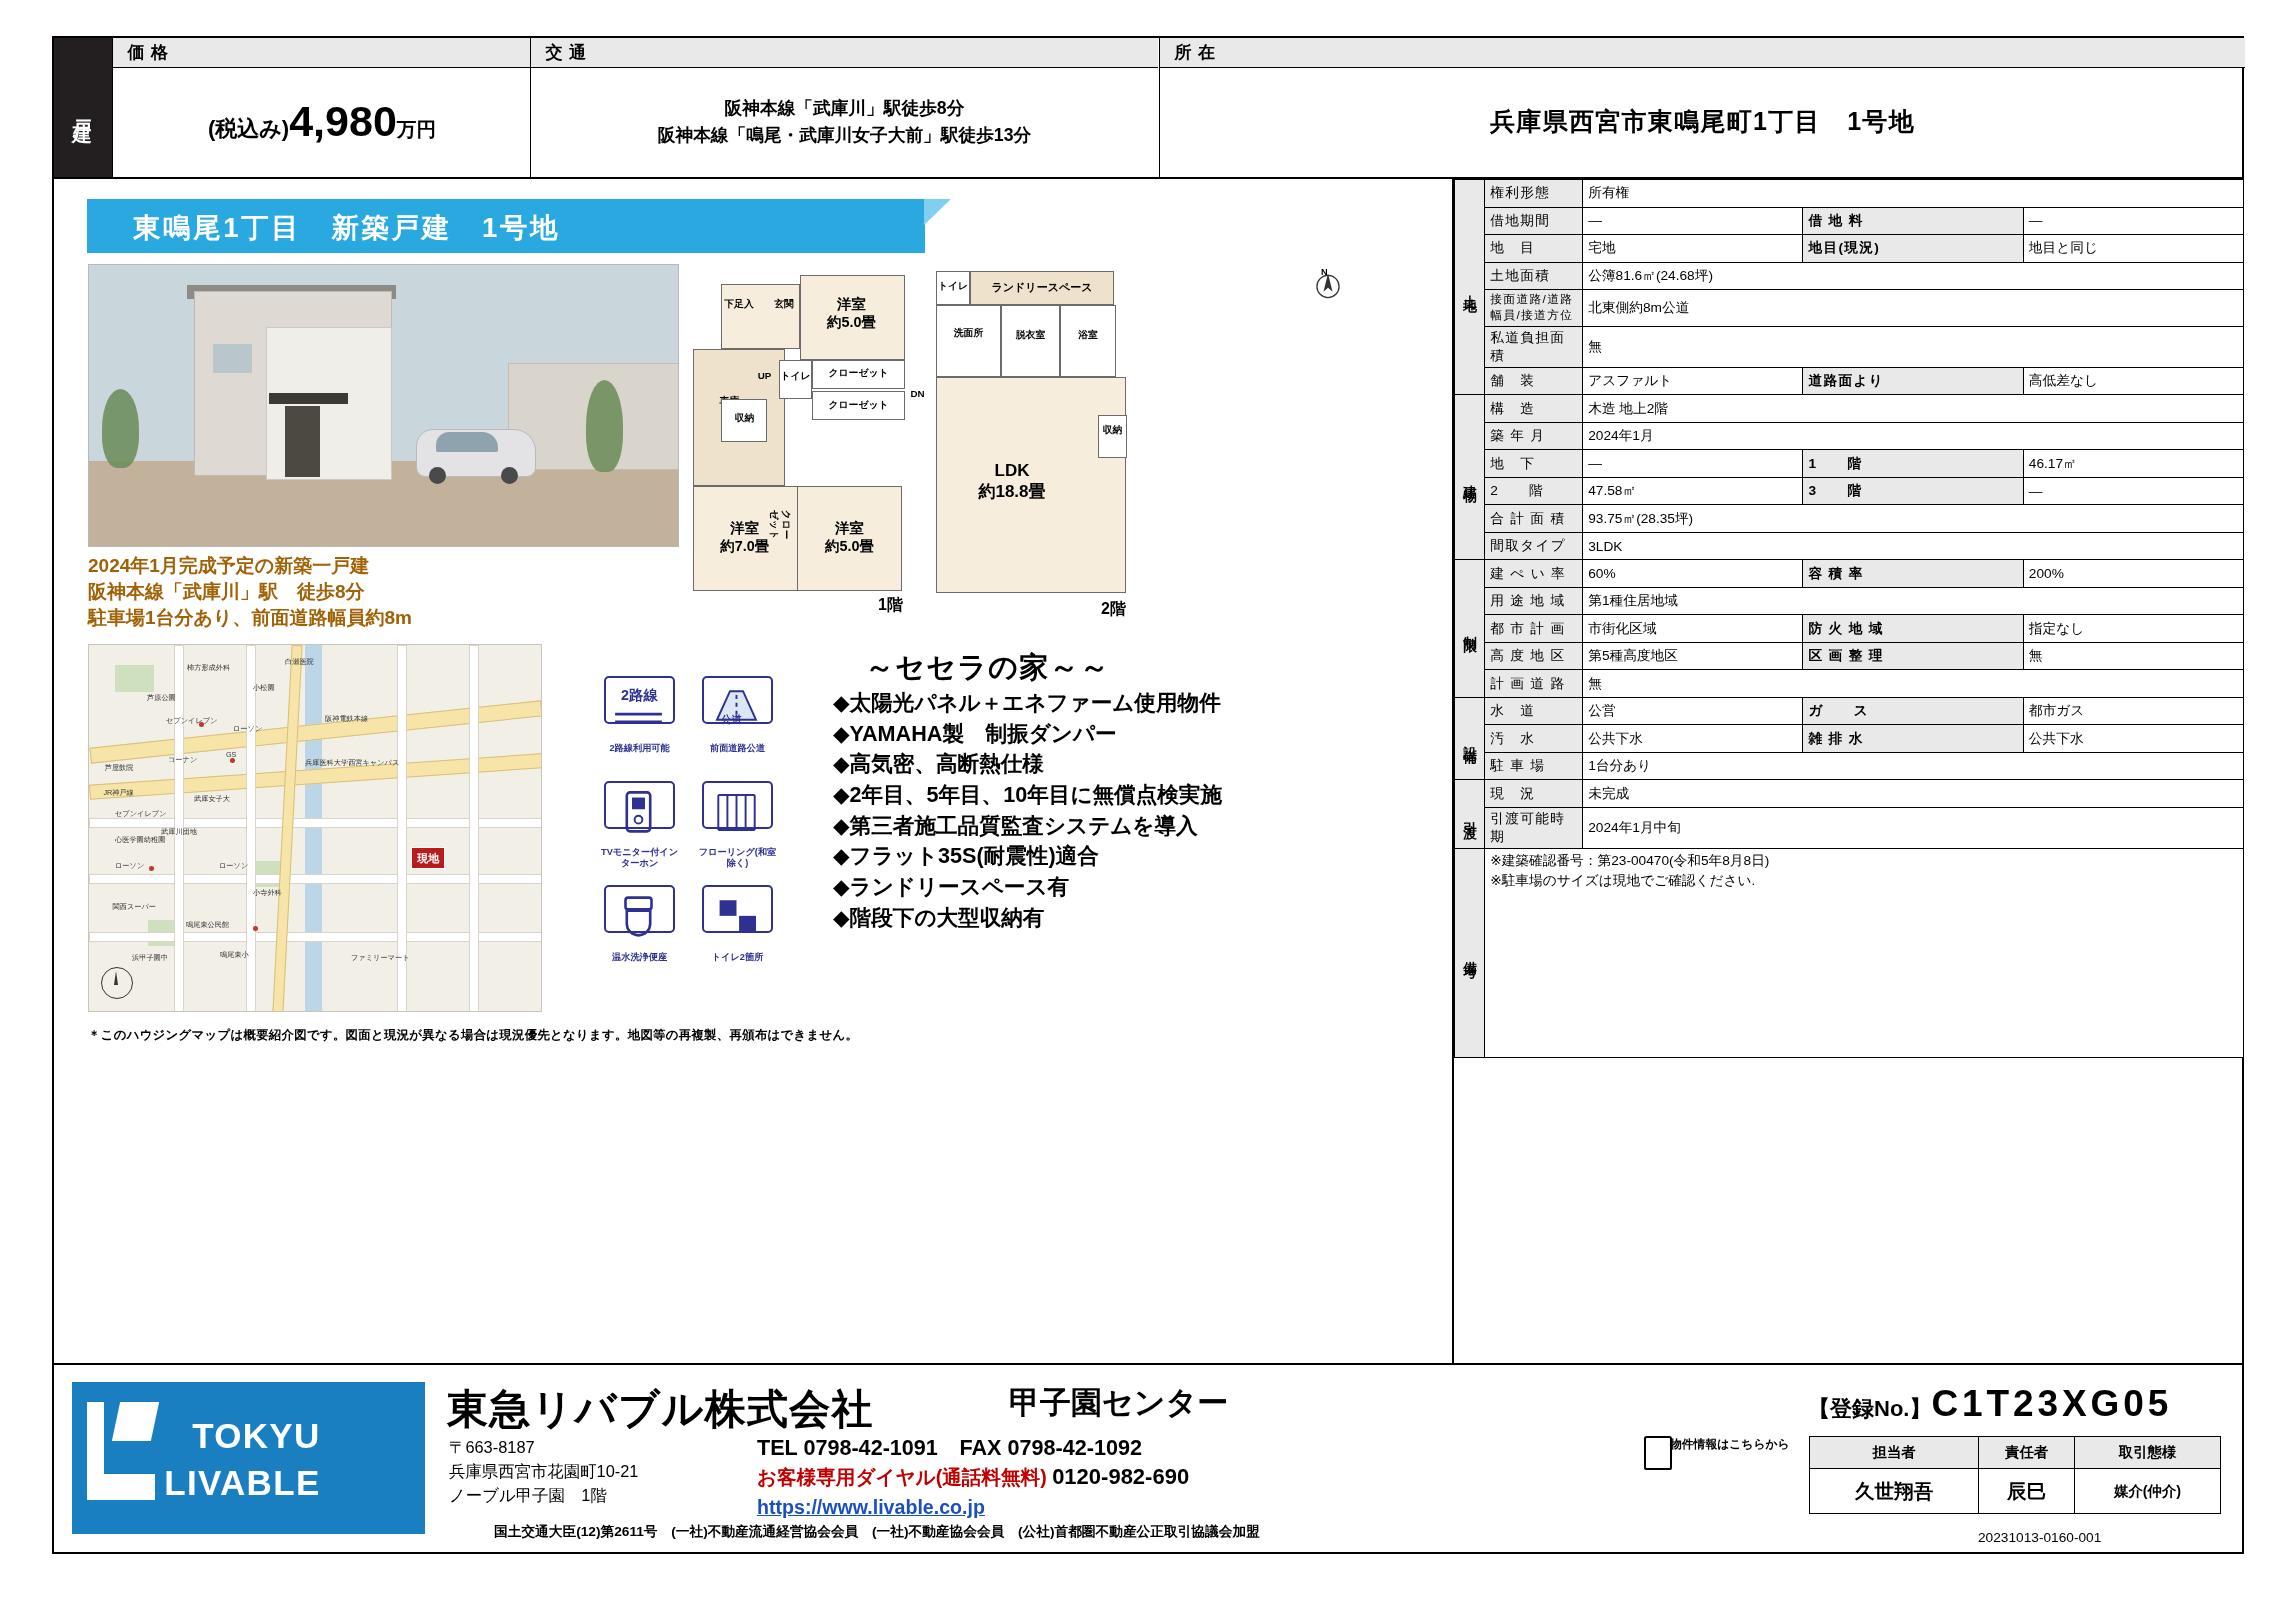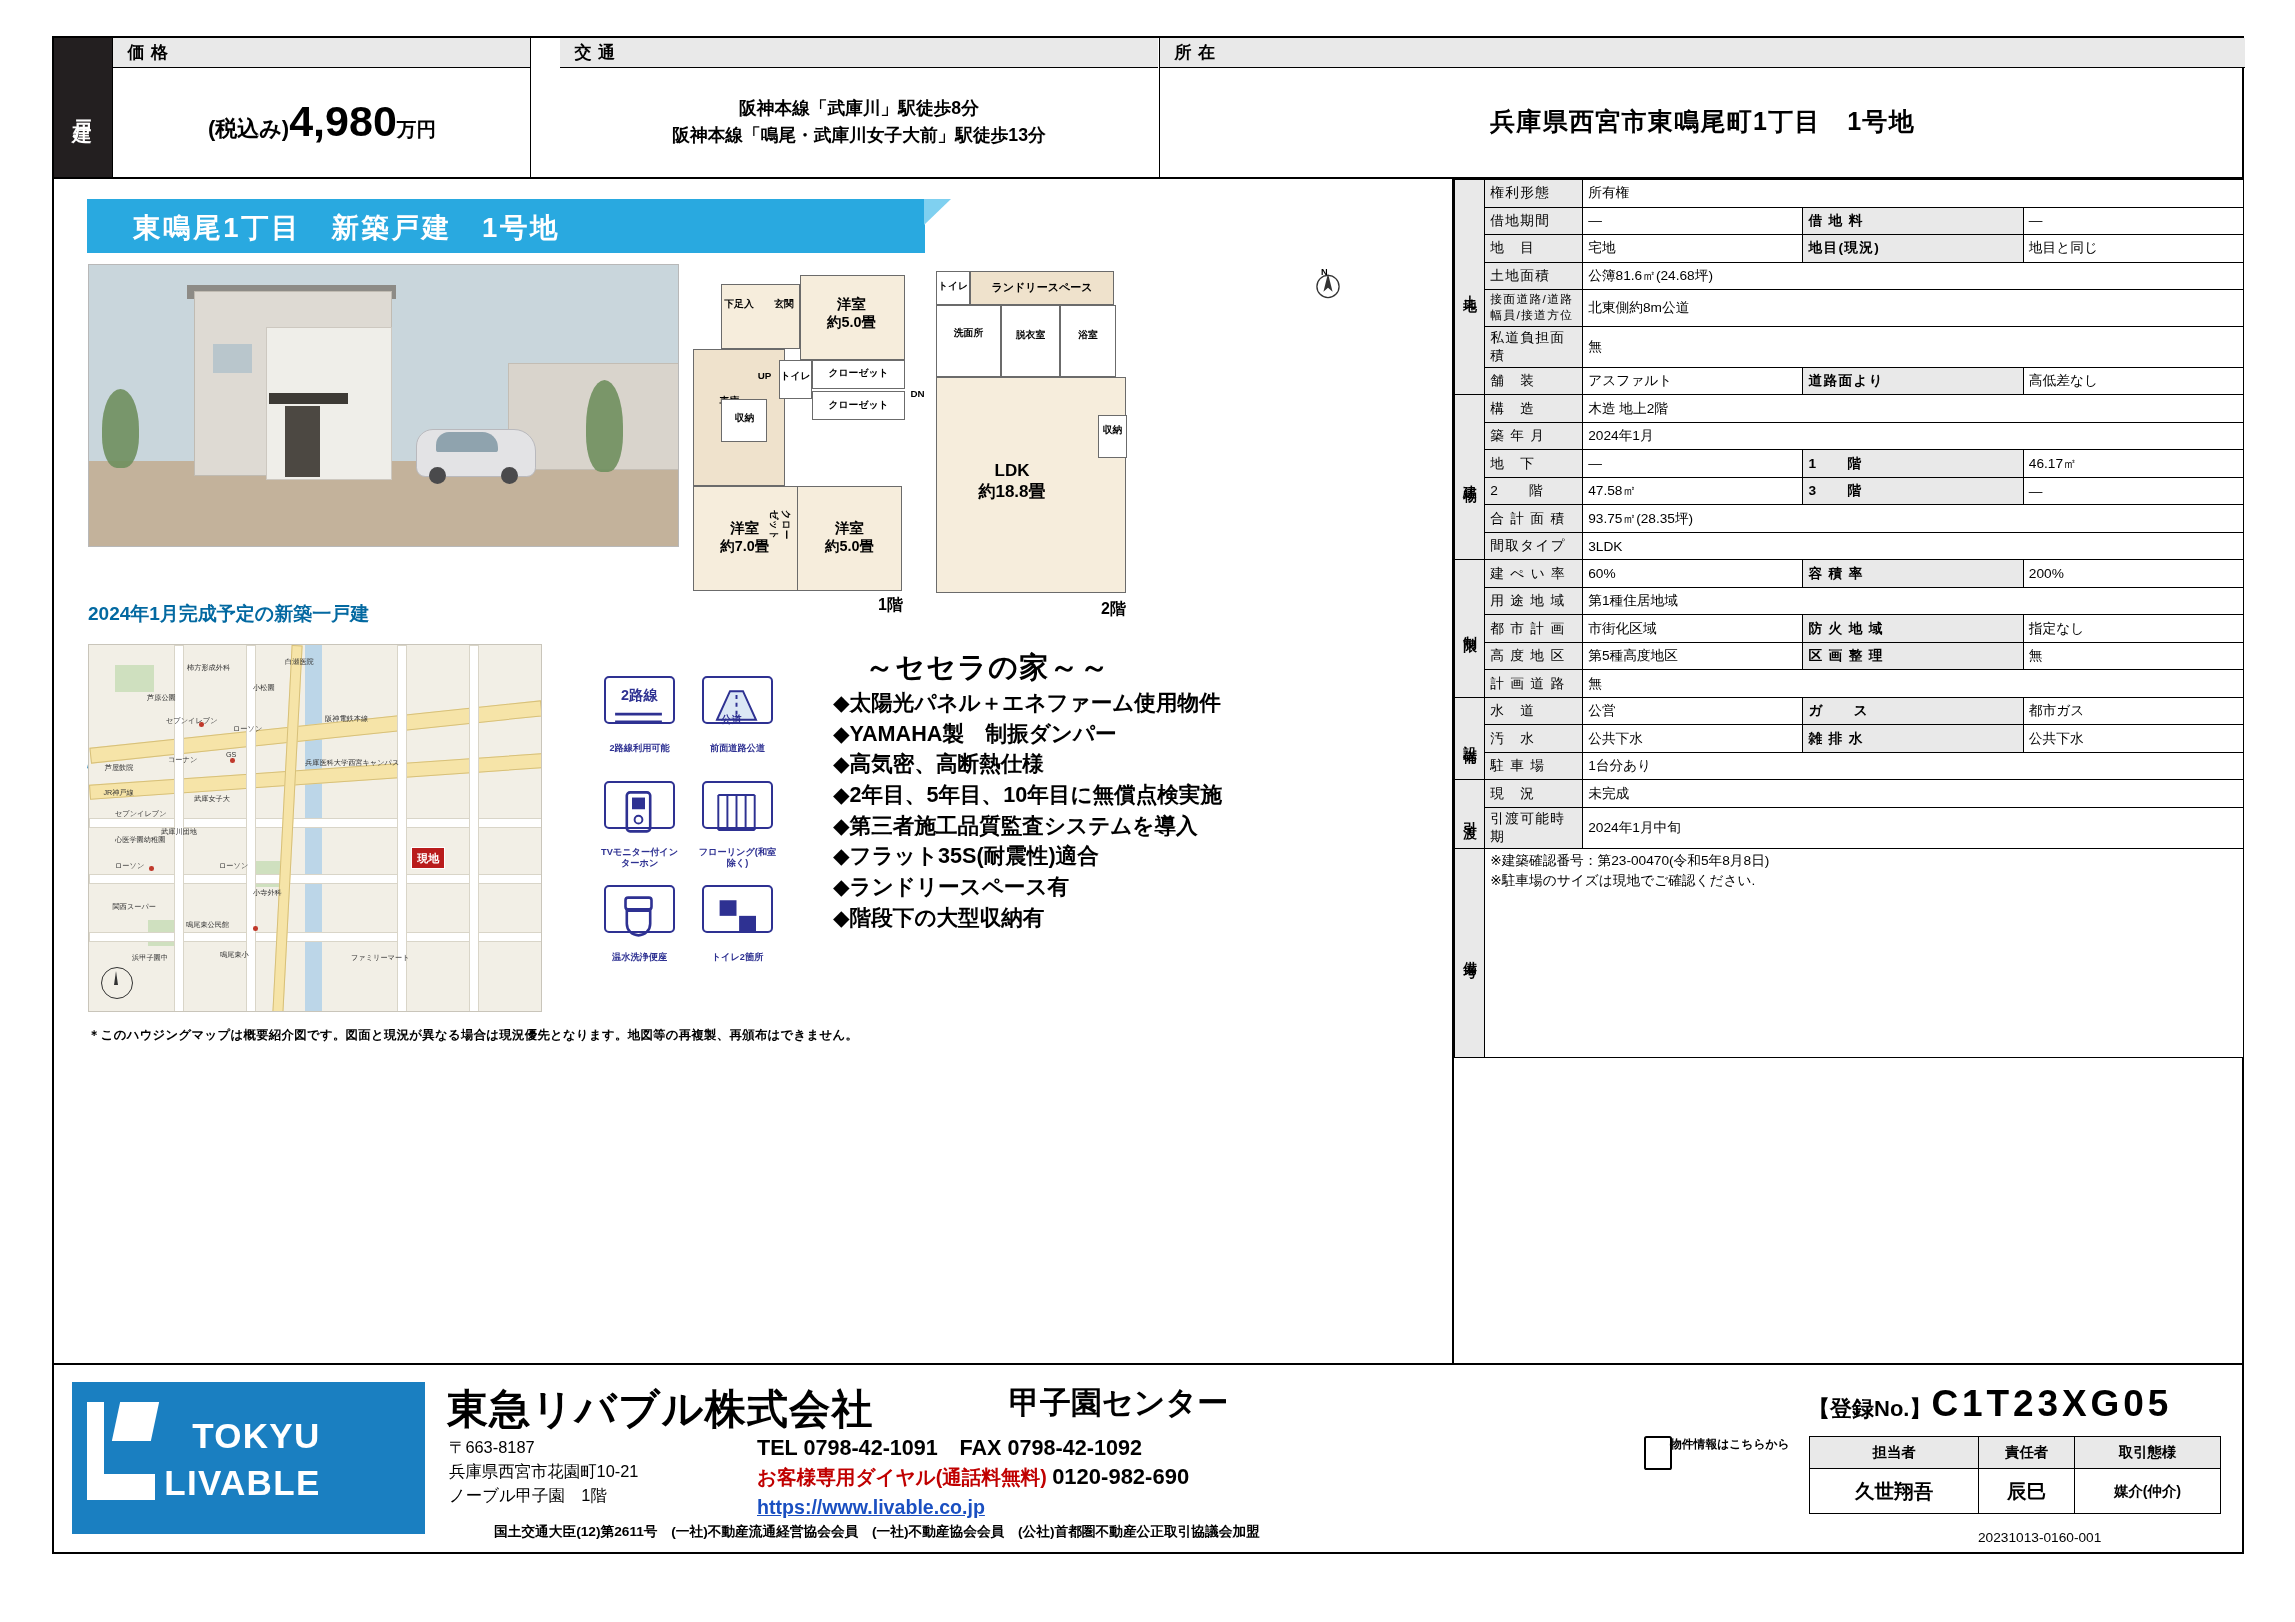--- a/index.html
+++ b/index.html
@@ -9,21 +9,21 @@
 
   
   .topstrip{position:absolute;left:0;top:0;width:100%;height:141px;box-sizing:border-box;border-bottom:2px solid #000;}
   .kodate{position:absolute;left:0;top:0;width:58px;height:139px;background:#231f20;color:#fff;display:flex;align-items:center;justify-content:center;}
   .kodate span{writing-mode:vertical-rl;font-size:19.6px;letter-spacing:3.9px;font-weight:bold;}
   .topcell{position:absolute;top:0;height:139px;box-sizing:border-box;border-left:1.3px solid #000;}
   .topcell .hd{height:30px;box-sizing:border-box;border-bottom:1.3px solid #000;background:#e9e9e9;display:flex;align-items:center;}
   .topcell .hd span{font-size:17px;font-weight:bold;letter-spacing:6.5px;padding-left:14.4px;}
   .topcell .bd{height:107px;display:flex;align-items:center;justify-content:center;text-align:center;}
   #c-price{left:58px;width:419px;}
-  #c-traffic{left:476px;width:628px;padding-left:29px;}
+  #c-traffic{left:476px;width:628px;}
   #c-addr{left:1105px;width:1086px;}
   .price-line{font-size:19.6px;font-weight:bold;}
   .price-line b{font-size:43px;}
   .price-line i{font-style:normal;font-size:22px;}
   .traffic-line{font-size:17.7px;font-weight:bold;line-height:1.5;}
   .addr-line{font-size:25px;font-weight:bold;letter-spacing:1.3px;}
 
   
   .leftcol{position:absolute;left:0;top:141px;width:1400px;height:1184px;box-sizing:border-box;border-right:2px solid #000;}
   .title-band{position:absolute;left:33px;top:19.6px;width:838px;height:54px;background:#29a9e0;}
@@ -39,21 +39,21 @@
   .ph-win{position:absolute;left:124px;top:79px;width:39px;height:29px;background:#b9c6cc;}
   .ph-car{position:absolute;left:327px;top:164px;width:118px;height:46px;background:#e3e3e5;border-radius:17px 22px 9.2px 9.2px;border:0.7px solid #b9b9bd;}
   .ph-carw{position:absolute;left:347px;top:167px;width:62px;height:19.6px;background:#8fa3ae;border-radius:13px 15.7px 2.6px 2.6px;}
   .ph-wheel{position:absolute;width:17px;height:17px;background:#4a4a4c;border-radius:50%;top:202px;}
   .ph-tree{position:absolute;width:37px;height:79px;background:#6f8f5e;border-radius:50% 50% 40% 40%;opacity:.9;}
   .ph-ground{position:absolute;left:0;top:196px;width:100%;height:85px;background:#c3b29b;}
   .ph-fence{position:absolute;left:419px;top:98px;width:170px;height:105px;background:#d9d4cc;border:0.7px solid #c3bdb4;}
   .ph-sky{position:absolute;left:0;top:0;width:100%;height:196px;background:#c9d6dc;}
 
   .bullets-left{position:absolute;left:34px;top:374px;width:589px;}
-  .bullets-left div{font-size:19px;font-weight:bold;color:#0369a1;line-height:1.38;margin-top:48px;}
+  .bullets-left div{font-size:19px;font-weight:bold;color:#a16207;line-height:1.38;}
 
   .minimap{position:absolute;left:34px;top:465px;width:452px;height:366px;background:#f2efe6;border:0.7px solid #c9c5ba;overflow:hidden;}
   .mm-road{position:absolute;background:#ffffff;border:0.7px solid #d9d5c8;}
   .mm-thick{position:absolute;background:#f6e4a8;border:0.7px solid #d7c07a;}
   .mm-green{position:absolute;background:#cfe0bf;}
   .mm-blue{position:absolute;background:#bcd6e8;}
   .mm-label{position:absolute;font-size:7.2px;color:#333;white-space:nowrap;}
   .mm-dot{position:absolute;width:4.6px;height:4.6px;background:#c0392b;border-radius:50%;}
   .mm-here{position:absolute;background:#b91c1c;color:#fff;font-size:11px;font-weight:bold;padding:2.6px 5.2px;border:1.3px solid #fff;}
   .mm-compass{position:absolute;left:11.8px;top:322px;width:30px;height:30px;border:1.3px solid #333;border-radius:50%;}

